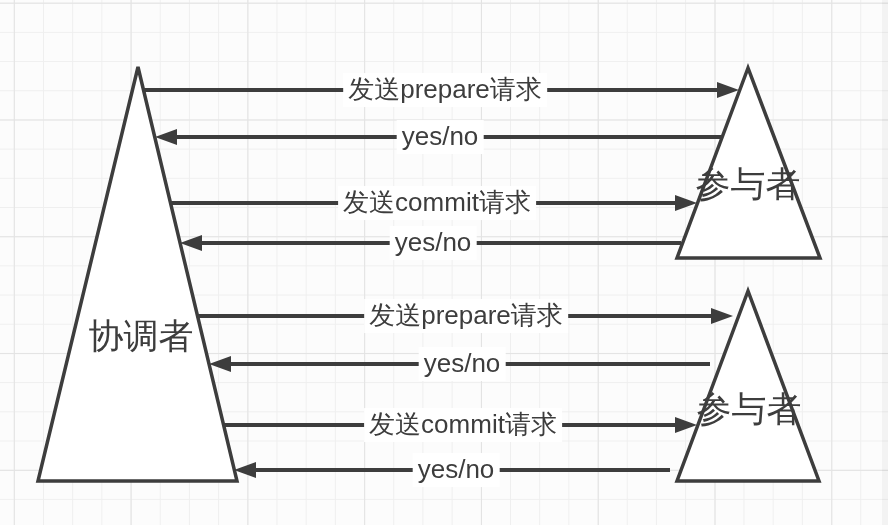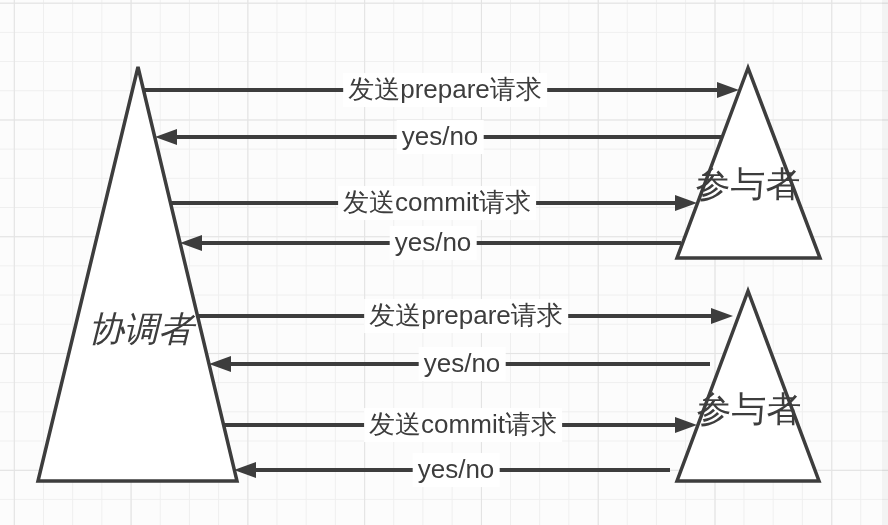--- a/index.html
+++ b/index.html
@@ -64,21 +64,21 @@
   }
 </style>
 </head>
 <body>
 
 <div class="canvas">
 
   <svg class="shape" style="left:34px;top:63px;" width="206" height="422">
     <polygon points="104,4 4,418 203,418"></polygon>
   </svg>
-  <div class="shape-label" style="left:141px;top:329px;font-style:italic;">协调者</div>
+  <div class="shape-label" style="left:141px;top:336px;">协调者</div>
 
   <svg class="shape" style="left:673px;top:63px;" width="152" height="200">
     <polygon points="75,5 4,195 147,195"></polygon>
   </svg>
   <div class="shape-label" style="left:748px;top:184px;">参与者</div>
 
   <svg class="shape" style="left:673px;top:286px;" width="152" height="200">
     <polygon points="75,5 4,195 146,195"></polygon>
   </svg>
   <div class="shape-label" style="left:749px;top:409px;">参与者</div>

